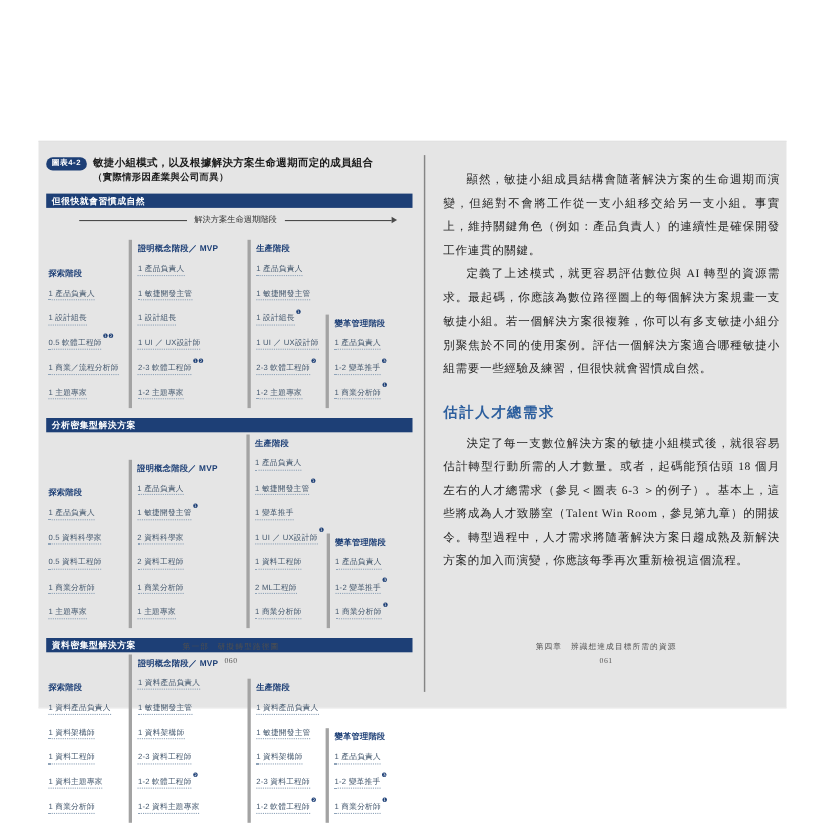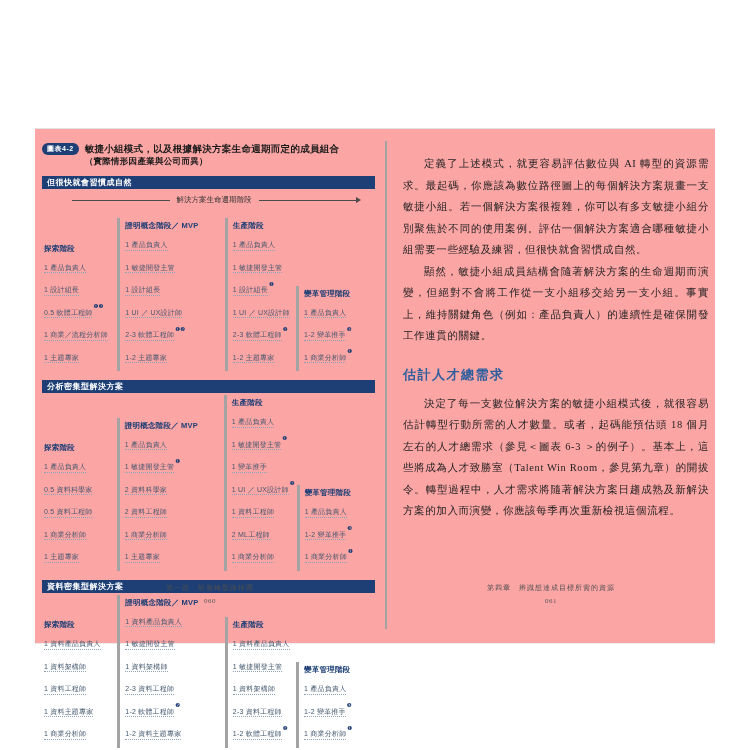--- a/index.html
+++ b/index.html
@@ -3,21 +3,21 @@
 <meta charset="utf-8">
 <style>
   html,body{margin:0;padding:0;}
   body{
     width:750px;height:750px;background:#ffffff;position:relative;
     font-family:"Liberation Serif","DejaVu Serif",serif;
     -webkit-font-smoothing:antialiased;
   }
   .spread{
     position:absolute;left:35px;top:128px;width:680px;height:514px;
-    background:#fca5a5;display:flex;
+    background:#e5e5e5;display:flex;
     border-top:1px solid #e2e2e2;border-bottom:1px solid #ededed;
   }
   .page{position:relative;box-sizing:border-box;}
   .left-page{width:350px;padding:13px 10px 0 7px;}
   .gutter{width:2px;margin:12px 0 14px;background:linear-gradient(to right,#c9c9c9,#7e7e7e,#c9c9c9);}
   .right-page{flex:1;padding:24px 6px 0 16px;}
 
   
   .fig-head{display:flex;align-items:flex-start;gap:6px;}
   .badge{
@@ -216,22 +216,22 @@
 
     <div class="page-footer">
       <div>第一部　研擬轉型路徑圖</div>
       <div class="pnum">060</div>
     </div>
   </div>
 
   <div class="gutter"></div>
 
   <div class="page right-page">
+    <p>顯然，敏捷小組成員結構會隨著解決方案的生命週期而演變，但絕對不會將工作從一支小組移交給另一支小組。事實上，維持關鍵角色（例如：產品負責人）的連續性是確保開發工作連貫的關鍵。</p>
     <p>定義了上述模式，就更容易評估數位與 AI 轉型的資源需求。最起碼，你應該為數位路徑圖上的每個解決方案規畫一支敏捷小組。若一個解決方案很複雜，你可以有多支敏捷小組分別聚焦於不同的使用案例。評估一個解決方案適合哪種敏捷小組需要一些經驗及練習，但很快就會習慣成自然。</p>
-    <p>顯然，敏捷小組成員結構會隨著解決方案的生命週期而演變，但絕對不會將工作從一支小組移交給另一支小組。事實上，維持關鍵角色（例如：產品負責人）的連續性是確保開發工作連貫的關鍵。</p>
     <h2>估計人才總需求</h2>
     <p>決定了每一支數位解決方案的敏捷小組模式後，就很容易估計轉型行動所需的人才數量。或者，起碼能預估頭 18 個月左右的人才總需求（參見＜圖表 6-3 ＞的例子）。基本上，這些將成為人才致勝室（Talent Win Room，參見第九章）的開拔令。轉型過程中，人才需求將隨著解決方案日趨成熟及新解決方案的加入而演變，你應該每季再次重新檢視這個流程。</p>
 
     <div class="page-footer">
       <div>第四章　辨識想達成目標所需的資源</div>
       <div class="pnum">061</div>
     </div>
   </div>
 
 </div>

